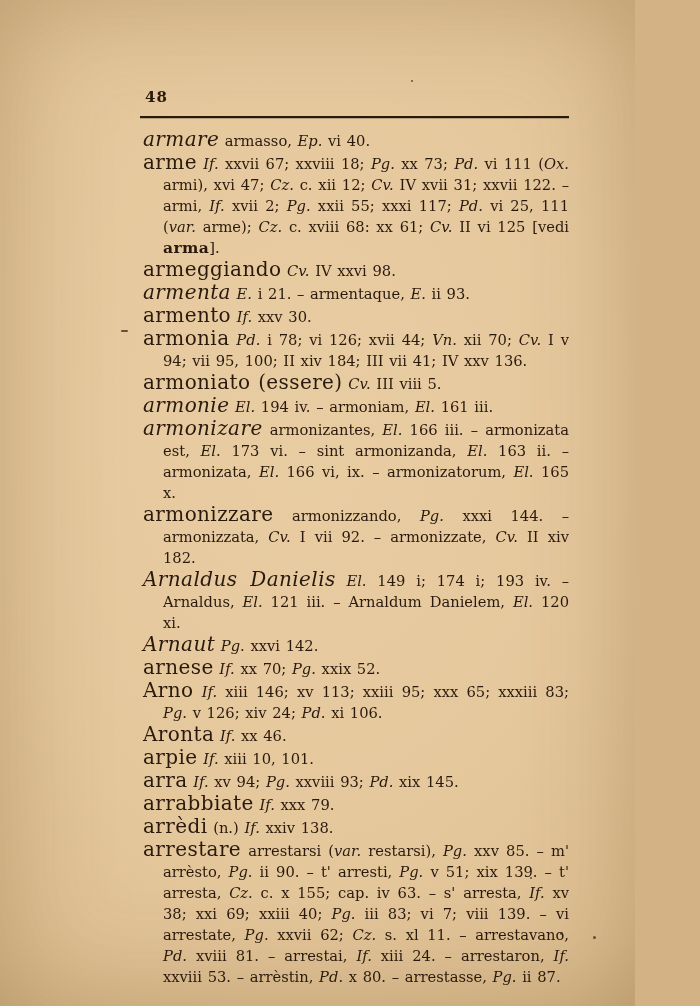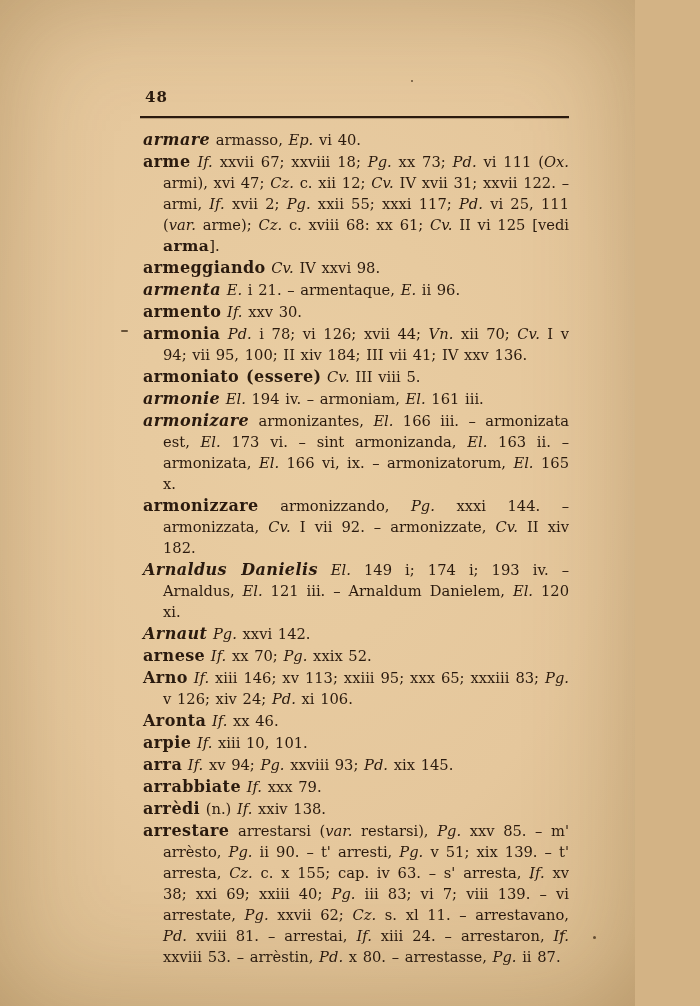--- a/index.html
+++ b/index.html
@@ -48,21 +48,21 @@
     margin-top:11px;
   }
   .entry{
     margin:0 0 1px 0;
     padding-left:20px;text-indent:-20px;
     font-size:14.7px;line-height:21px;
     text-align:justify;
     word-spacing:1px;
   }
   .hw{
-    font-weight:700;font-size:16px;letter-spacing:.4px;
+    font-weight:400;font-size:20px;letter-spacing:.4px;
   }
   .hw-italic{font-style:italic;}
   .seg-r{font-style:normal;font-weight:normal;}
   .seg-i{font-style:italic;}
   .seg-b{font-weight:700;font-size:15.5px;letter-spacing:.4px;}
   .speck{
     position:absolute;background:#3c2a16;border-radius:50%;
     opacity:.75;
   }
   .speck.dash{border-radius:1px;}
@@ -73,21 +73,21 @@
 <div class="page">
   <div class="column">
     <div class="header-row">
       <span class="page-number">48</span>
     </div>
     <div class="rule"></div>
     <div class="entries">
         <p class="entry"><span class="hw hw-italic">armare</span><span class="seg-r"> armasso, </span><span class="seg-i">Ep.</span><span class="seg-r"> vi 40.</span></p>
         <p class="entry"><span class="hw">arme</span><span class="seg-i"> If.</span><span class="seg-r"> xxvii 67; xxviii 18; </span><span class="seg-i">Pg.</span><span class="seg-r"> xx 73; </span><span class="seg-i">Pd.</span><span class="seg-r"> vi 111 (</span><span class="seg-i">Ox.</span><span class="seg-r"> armi), xvi 47; </span><span class="seg-i">Cz.</span><span class="seg-r"> c. xii 12; </span><span class="seg-i">Cv.</span><span class="seg-r"> IV xvii 31; xxvii 122. – armi, </span><span class="seg-i">If.</span><span class="seg-r"> xvii 2; </span><span class="seg-i">Pg.</span><span class="seg-r"> xxii 55; xxxi 117; </span><span class="seg-i">Pd.</span><span class="seg-r"> vi 25, 111 (</span><span class="seg-i">var.</span><span class="seg-r"> arme); </span><span class="seg-i">Cz.</span><span class="seg-r"> c. xviii 68: xx 61; </span><span class="seg-i">Cv.</span><span class="seg-r"> II vi 125 [vedi </span><span class="seg-b">arma</span><span class="seg-r">].</span></p>
         <p class="entry"><span class="hw">armeggiando</span><span class="seg-i"> Cv.</span><span class="seg-r"> IV xxvi 98.</span></p>
-        <p class="entry"><span class="hw hw-italic">armenta</span><span class="seg-i"> E.</span><span class="seg-r"> i 21. – armentaque, </span><span class="seg-i">E.</span><span class="seg-r"> ii 96.</span></p>
+        <p class="entry"><span class="hw hw-italic">armenta</span><span class="seg-i"> E.</span><span class="seg-r"> i 21. – armentaque, </span><span class="seg-i">E.</span><span class="seg-r"> ii 93.</span></p>
         <p class="entry"><span class="hw">armento</span><span class="seg-i"> If.</span><span class="seg-r"> xxv 30.</span></p>
         <p class="entry"><span class="hw">armonia</span><span class="seg-i"> Pd.</span><span class="seg-r"> i 78; vi 126; xvii 44; </span><span class="seg-i">Vn.</span><span class="seg-r"> xii 70; </span><span class="seg-i">Cv.</span><span class="seg-r"> I v 94; vii 95, 100; II xiv 184; III vii 41; IV xxv 136.</span></p>
         <p class="entry"><span class="hw">armoniato (essere)</span><span class="seg-i"> Cv.</span><span class="seg-r"> III viii 5.</span></p>
         <p class="entry"><span class="hw hw-italic">armonie</span><span class="seg-i"> El.</span><span class="seg-r"> 194 iv. – armoniam, </span><span class="seg-i">El.</span><span class="seg-r"> 161 iii.</span></p>
         <p class="entry"><span class="hw hw-italic">armonizare</span><span class="seg-r"> armonizantes, </span><span class="seg-i">El.</span><span class="seg-r"> 166 iii. – armonizata est, </span><span class="seg-i">El.</span><span class="seg-r"> 173 vi. – sint armonizanda, </span><span class="seg-i">El.</span><span class="seg-r"> 163 ii. – armonizata, </span><span class="seg-i">El.</span><span class="seg-r"> 166 vi, ix. – armonizatorum, </span><span class="seg-i">El.</span><span class="seg-r"> 165 x.</span></p>
         <p class="entry"><span class="hw">armonizzare</span><span class="seg-r"> armonizzando, </span><span class="seg-i">Pg.</span><span class="seg-r"> xxxi 144. – armonizzata, </span><span class="seg-i">Cv.</span><span class="seg-r"> I vii 92. – armonizzate, </span><span class="seg-i">Cv.</span><span class="seg-r"> II xiv 182.</span></p>
         <p class="entry"><span class="hw hw-italic">Arnaldus Danielis</span><span class="seg-i"> El.</span><span class="seg-r"> 149 i; 174 i; 193 iv. – Arnaldus, </span><span class="seg-i">El.</span><span class="seg-r"> 121 iii. – Arnaldum Danielem, </span><span class="seg-i">El.</span><span class="seg-r"> 120 xi.</span></p>
         <p class="entry"><span class="hw hw-italic">Arnaut</span><span class="seg-i"> Pg.</span><span class="seg-r"> xxvi 142.</span></p>
         <p class="entry"><span class="hw">arnese</span><span class="seg-i"> If.</span><span class="seg-r"> xx 70; </span><span class="seg-i">Pg.</span><span class="seg-r"> xxix 52.</span></p>
         <p class="entry"><span class="hw">Arno</span><span class="seg-i"> If.</span><span class="seg-r"> xiii 146; xv 113; xxiii 95; xxx 65; xxxiii 83; </span><span class="seg-i">Pg.</span><span class="seg-r"> v 126; xiv 24; </span><span class="seg-i">Pd.</span><span class="seg-r"> xi 106.</span></p>

